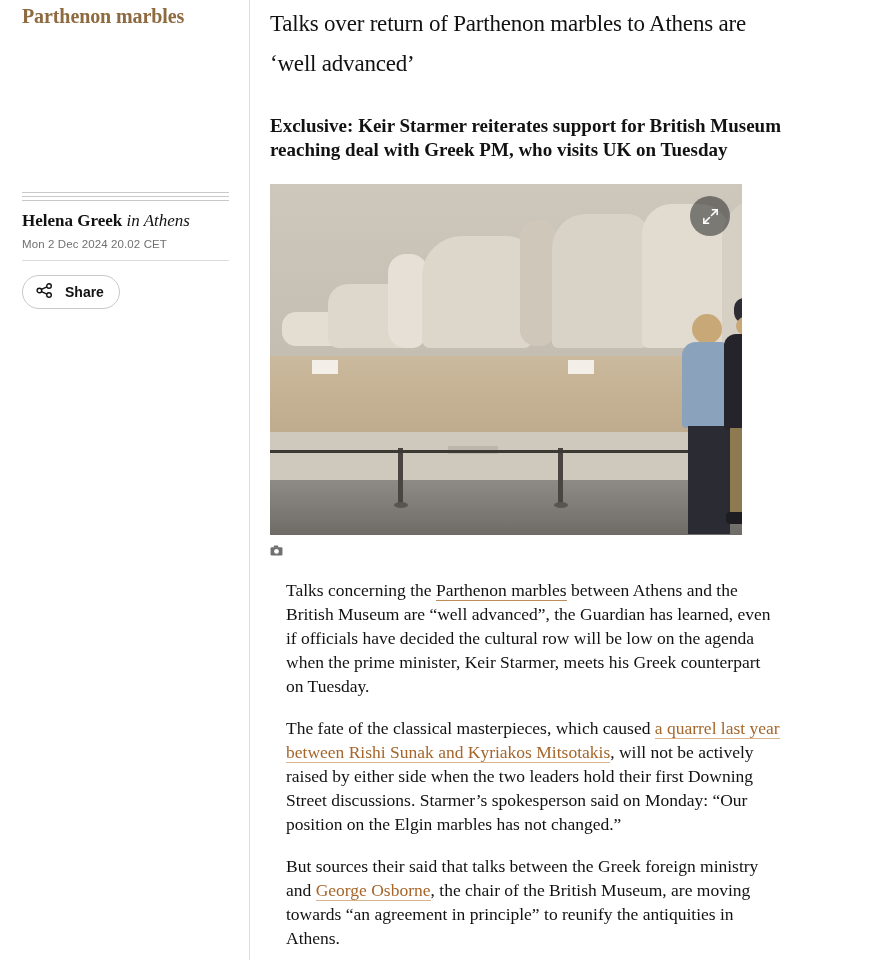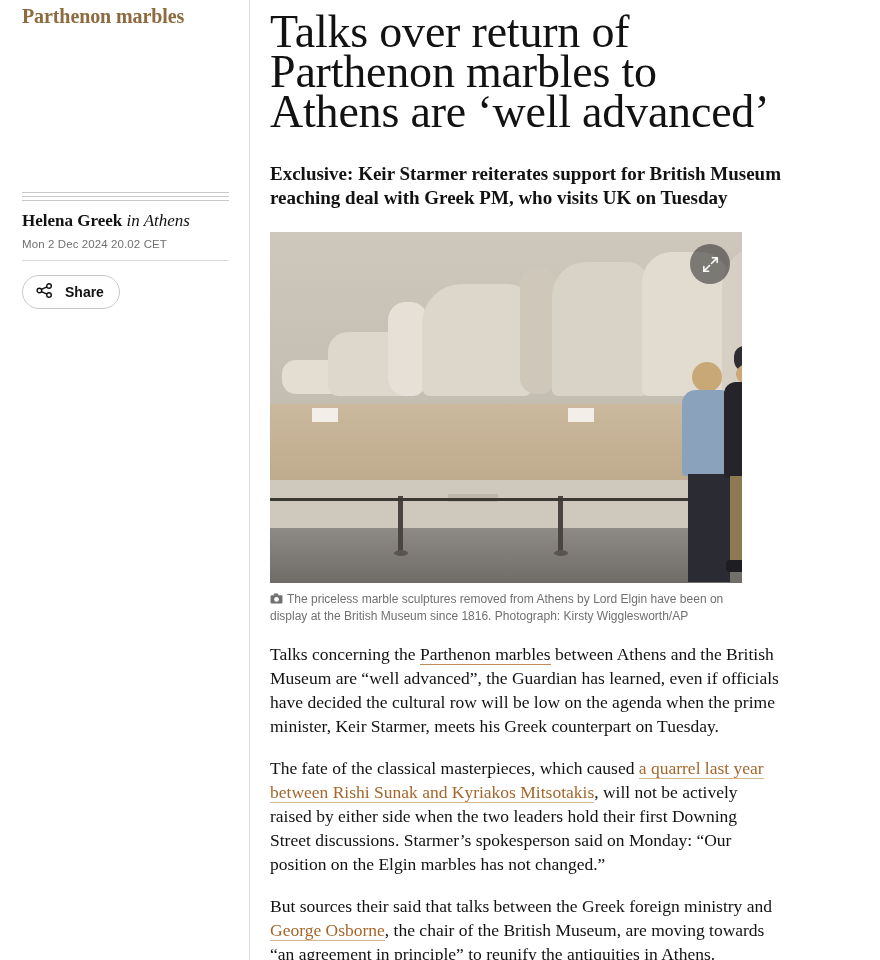--- a/index.html
+++ b/index.html
@@ -92,25 +92,25 @@
   }
   
   .article {
     flex: 1;
     box-sizing: border-box;
     padding: 0 18px 0 20px;
     overflow: hidden;
   }
   h1.headline {
     font-family: "Liberation Serif", serif;
-    font-size: 46px;
+    font-size: 23px;
     line-height: 40px;
     font-weight: normal;
     margin: 0;
-    padding-top: 12px;
+    padding-top: 4px;
     letter-spacing: -0.2px;
   }
   .standfirst {
     font-size: 19px;
     line-height: 24px;
     margin-top: 30px;
     font-weight: bold;
   }
   .standfirst .exclusive { font-weight: bold; }
   .standfirst .rest { font-weight: bold; }
@@ -147,21 +147,21 @@
     padding-right: 10px;
   }
   .caption .cam {
     display: inline-block;
     vertical-align: -1px;
     margin-right: 4px;
   }
   p.body {
     font-size: 17.5px;
     line-height: 24px;
-    margin: 18px 0 0 0;
+    margin: 18px 0 0 16px;
   }
   a.inline-link {
     color: #121212;
     text-decoration: none;
     border-bottom: 1px solid #bd8c5a;
     padding-bottom: 0px;
   }
   a.gold-link {
     color: #a6662b;
     text-decoration: none;
@@ -276,21 +276,21 @@
         </div>
       </div>
 
       <figcaption class="caption">
         <span class="cam">
           <svg width="13" height="11" viewBox="0 0 14 12">
             <rect x="0.5" y="2.5" width="13" height="9" rx="1.4" fill="#707070"></rect>
             <rect x="4" y="0.6" width="5" height="2.4" rx="0.8" fill="#707070"></rect>
             <circle cx="7" cy="7" r="2.6" fill="#ffffff"></circle>
           </svg>
-        </span><span>The priceless marble sculptures removed from Athens by Lord Elgin have been on display at the British Museum since 1816. Photograph: Kirsty Wigglesworth/AP</span>
+        </span>
       </figcaption>
     </figure>
 
     <p class="body">
       <span>Talks concerning the </span><a class="inline-link" href="#">Parthenon marbles</a><span> between Athens and the British Museum are “well advanced”, the Guardian has learned, even if officials have decided the cultural row will be low on the agenda when the prime minister, Keir Starmer, meets his Greek counterpart on Tuesday.</span>
     </p>
 
     <p class="body">
       <span>The fate of the classical masterpieces, which caused </span><a class="gold-link" href="#">a quarrel last year between Rishi Sunak and Kyriakos Mitsotakis</a><span>, will not be actively raised by either side when the two leaders hold their first Downing Street discussions. Starmer’s spokesperson said on Monday: “Our position on the Elgin marbles has not changed.”</span>
     </p>

